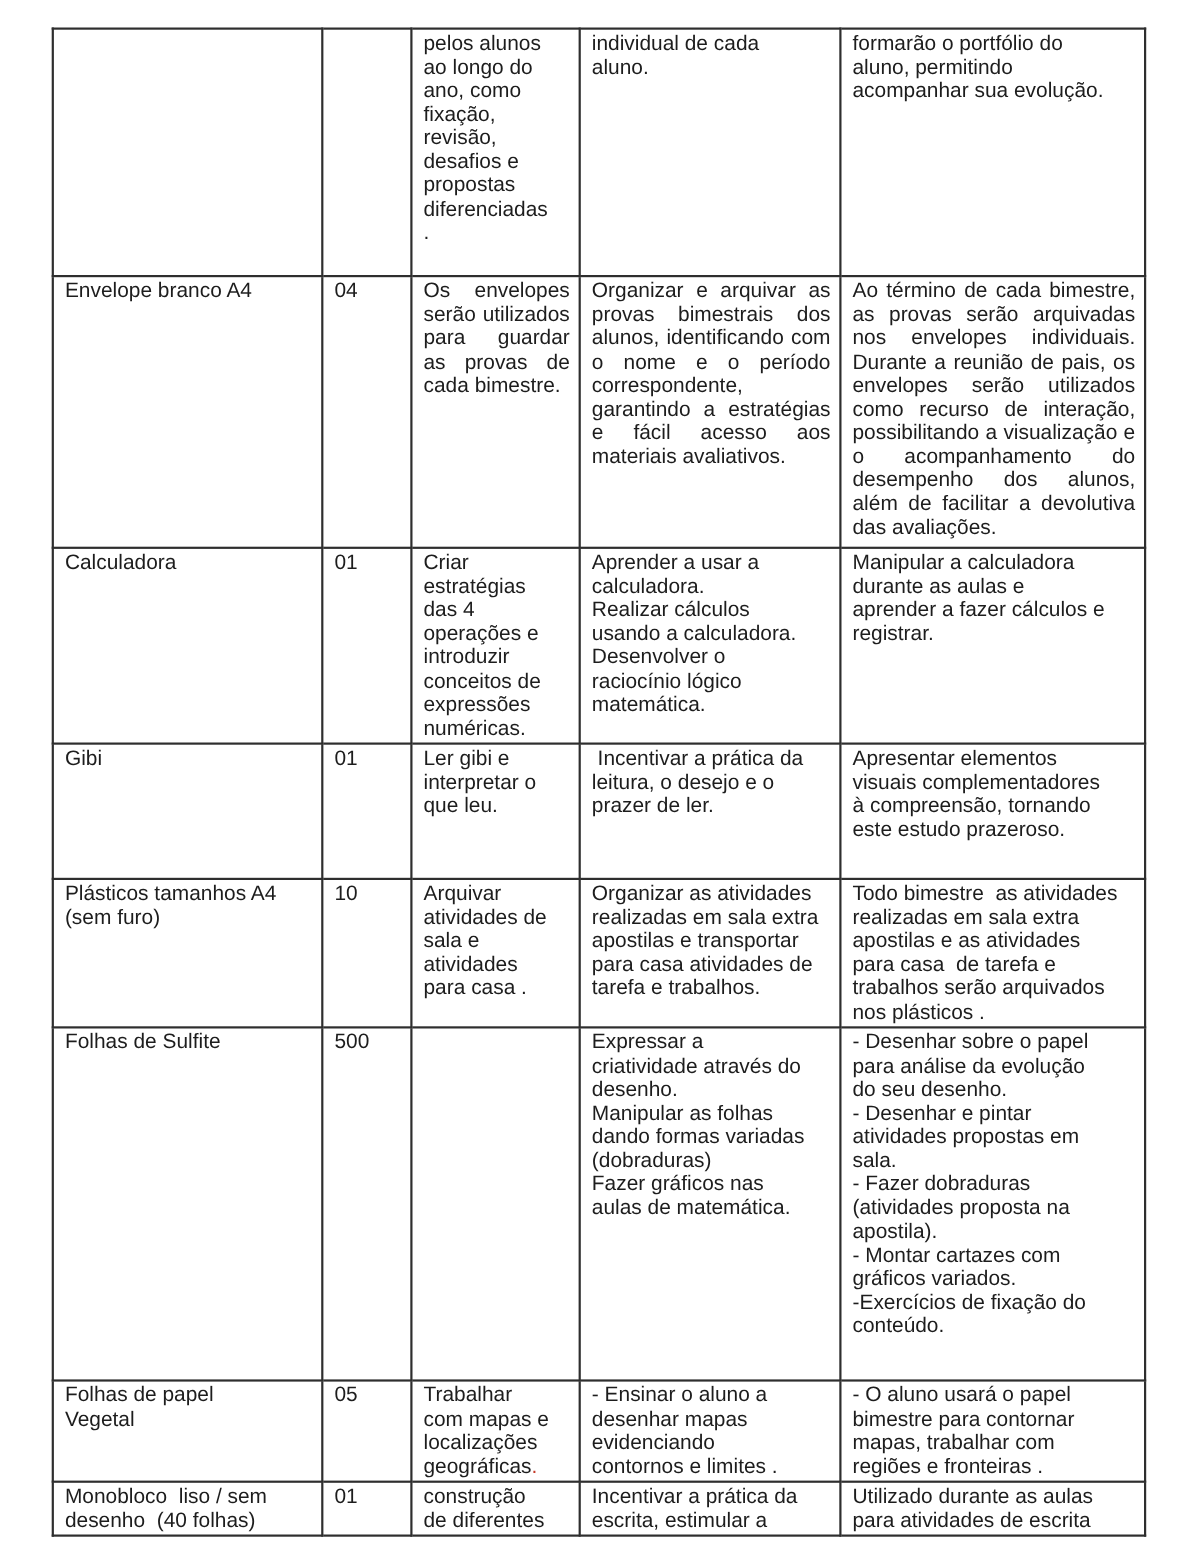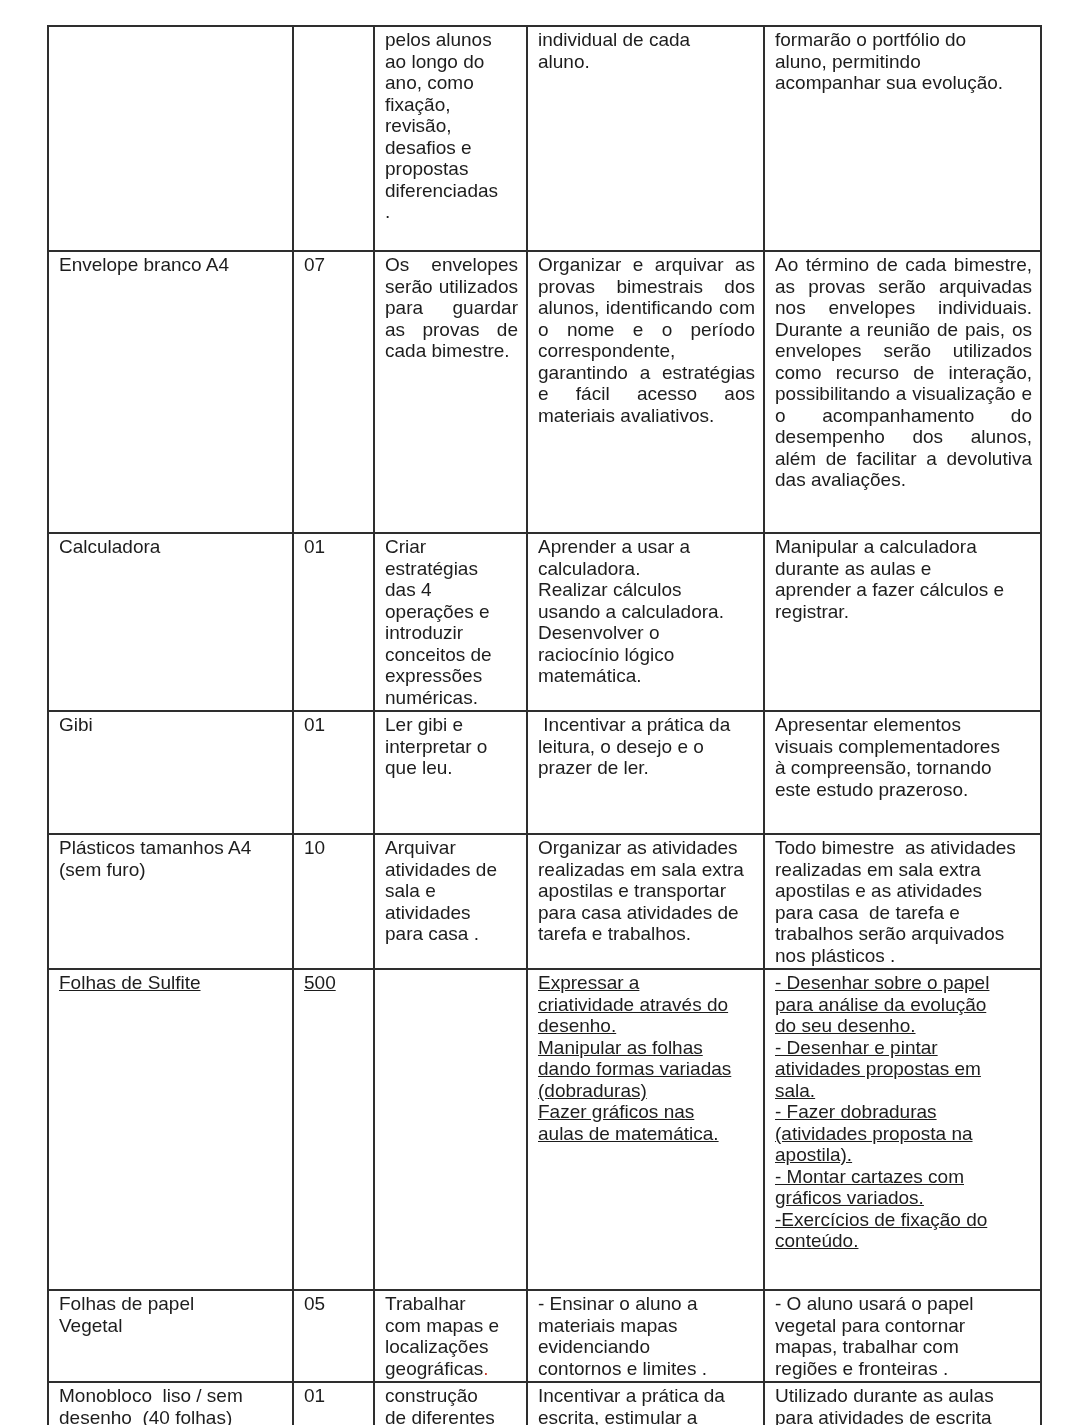--- a/index.html
+++ b/index.html
@@ -35,25 +35,25 @@
     vertical-align: top;
     padding: 2px 8px 2px 10px;
     font-size: 19px;
     line-height: 21.5px;
     white-space: pre-wrap;
     word-wrap: break-word;
     overflow: hidden;
   }
   
   tr:nth-child(1) { height: 225px; }
-  tr:nth-child(2) { height: 282px; }
+  tr:nth-child(2) { height: 247px; }
   tr:nth-child(3) { height: 174px; }
   tr:nth-child(4) { height: 123px; }
   tr:nth-child(5) { height: 135px; padding-left: 14px; }
-  tr:nth-child(6) { height: 321px; text-decoration: underline; }
+  tr:nth-child(6) { height: 321px; }
   tr:nth-child(7) { height: 76px; }
   tr:nth-child(8) { height: 46px;  }
 
   
   tr:nth-child(2) td.cell-purpose,
   tr:nth-child(2) td.cell-objective,
   tr:nth-child(2) td.cell-usage {
     text-align: justify;
   }
   .red-mark { color: #c63a28; }
@@ -84,21 +84,21 @@
 diferenciadas
 .</span></td>
           <td class="cell cell-objective"><span>individual de cada
 aluno.</span></td>
           <td class="cell cell-usage"><span>formarão o portfólio do
 aluno, permitindo
 acompanhar sua evolução.</span></td>
         </tr>
         <tr>
           <td class="cell cell-item"><span>Envelope branco A4</span></td>
-          <td class="cell cell-quantity"><span>07</span></td>
+          <td class="cell cell-quantity"><span>04</span></td>
           <td class="cell cell-purpose"><span>Os envelopes serão utilizados para guardar as provas de cada bimestre.</span></td>
           <td class="cell cell-objective"><span>Organizar e arquivar as provas bimestrais dos alunos, identificando com o nome e o período correspondente, garantindo a estratégias e fácil acesso aos materiais avaliativos.</span></td>
           <td class="cell cell-usage"><span>Ao término de cada bimestre, as provas serão arquivadas nos envelopes individuais. Durante a reunião de pais, os envelopes serão utilizados como recurso de interação, possibilitando a visualização e o acompanhamento do desempenho dos alunos, além de facilitar a devolutiva das avaliações.</span></td>
         </tr>
         <tr>
           <td class="cell cell-item"><span>Calculadora</span></td>
           <td class="cell cell-quantity"><span>01</span></td>
           <td class="cell cell-purpose"><span>Criar
 estratégias
 das 4
@@ -182,25 +182,25 @@
         </tr>
         <tr>
           <td class="cell cell-item"><span>Folhas de papel
 Vegetal</span></td>
           <td class="cell cell-quantity"><span>05</span></td>
           <td class="cell cell-purpose"><span>Trabalhar
 com mapas e
 localizações
 geográficas</span><span class="red-mark">.</span></td>
           <td class="cell cell-objective"><span>- Ensinar o aluno a
-materiais mapas
+desenhar mapas
 evidenciando
 contornos e limites .</span></td>
           <td class="cell cell-usage"><span>- O aluno usará o papel
-vegetal para contornar
+bimestre para contornar
 mapas, trabalhar com
 regiões e fronteiras .</span></td>
         </tr>
         <tr>
           <td class="cell cell-item"><span>Monobloco  liso / sem
 desenho  (40 folhas)</span></td>
           <td class="cell cell-quantity"><span>01</span></td>
           <td class="cell cell-purpose"><span>construção
 de diferentes</span></td>
           <td class="cell cell-objective"><span>Incentivar a prática da

